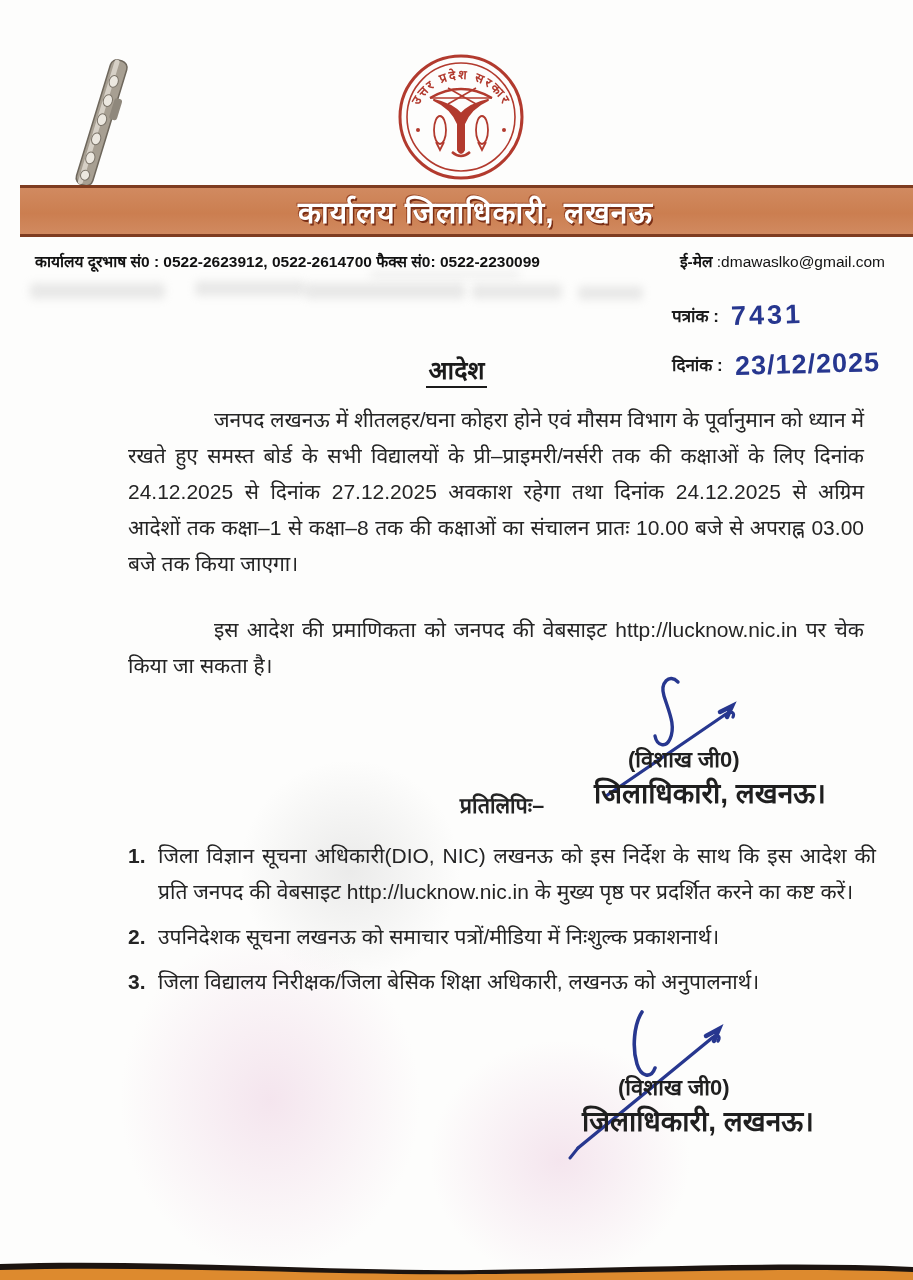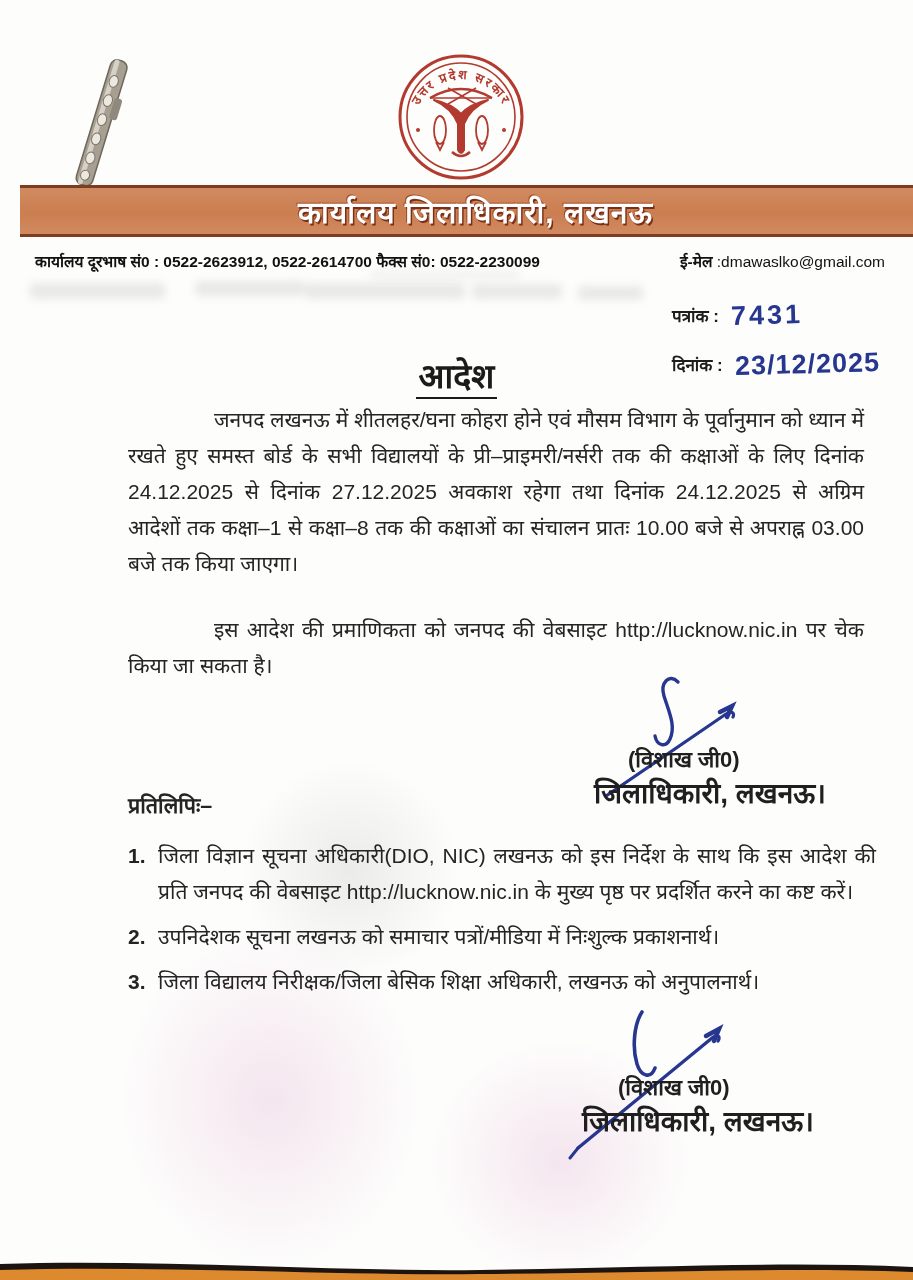--- a/index.html
+++ b/index.html
@@ -40,39 +40,39 @@
   .refline{position:relative;margin-bottom:18px;white-space:nowrap;}
   .refline .lbl{font-size:17px;font-weight:bold;color:#1d1d1d;vertical-align:middle;}
   .hw{
     font-size:27px;color:#27378f;font-weight:bold;
     display:inline-block;transform:rotate(-1.5deg);
     letter-spacing:3px;margin-left:8px;vertical-align:middle;
   }
   
   .heading{
     position:absolute;left:0;top:352px;width:913px;text-align:center;
-    font-size:34px;font-weight:bold;color:#1b1b1b;
+    font-size:25px;font-weight:bold;color:#1b1b1b;
   }
   .heading span{border-bottom:2.5px solid #1b1b1b;padding:0 3px 2px;}
   
   .para{
     position:absolute;left:128px;width:736px;
     font-size:21px;line-height:36px;color:#242424;text-align:justify;
   }
   .p1{top:402px;text-indent:86px;}
   .p2{top:570px;text-indent:86px;}
   .p3{top:612px;text-indent:86px;}
   
   .sigblock{position:absolute;color:#1f1f1f;}
   .sigblock .nameline{font-size:22px;font-weight:bold;white-space:nowrap;margin-top:13px;}
   .sigblock .desigline{font-size:28px;font-weight:bold;white-space:nowrap;margin-top:0;}
   .sig-svg{position:absolute;pointer-events:none;}
   
   .copy{position:absolute;left:128px;top:788px;width:748px;font-size:21px;line-height:36px;color:#242424;}
-  .copy .copytitle{font-weight:bold;font-size:21.5px;margin-bottom:14px;}
+  .copy .copytitle{font-weight:bold;font-size:21.5px;margin-bottom:14px;text-align:center;}
   .copyitem{display:flex;margin-bottom:9px;}
   .copyitem .num{width:30px;flex:none;font-weight:bold;}
   .copyitem .txt{flex:1;text-align:justify;}
   
   .bottomstrip{position:absolute;left:0;bottom:0;width:913px;height:22px;}
 </style>
 </head>
 <body>
 
 <div class="page">

